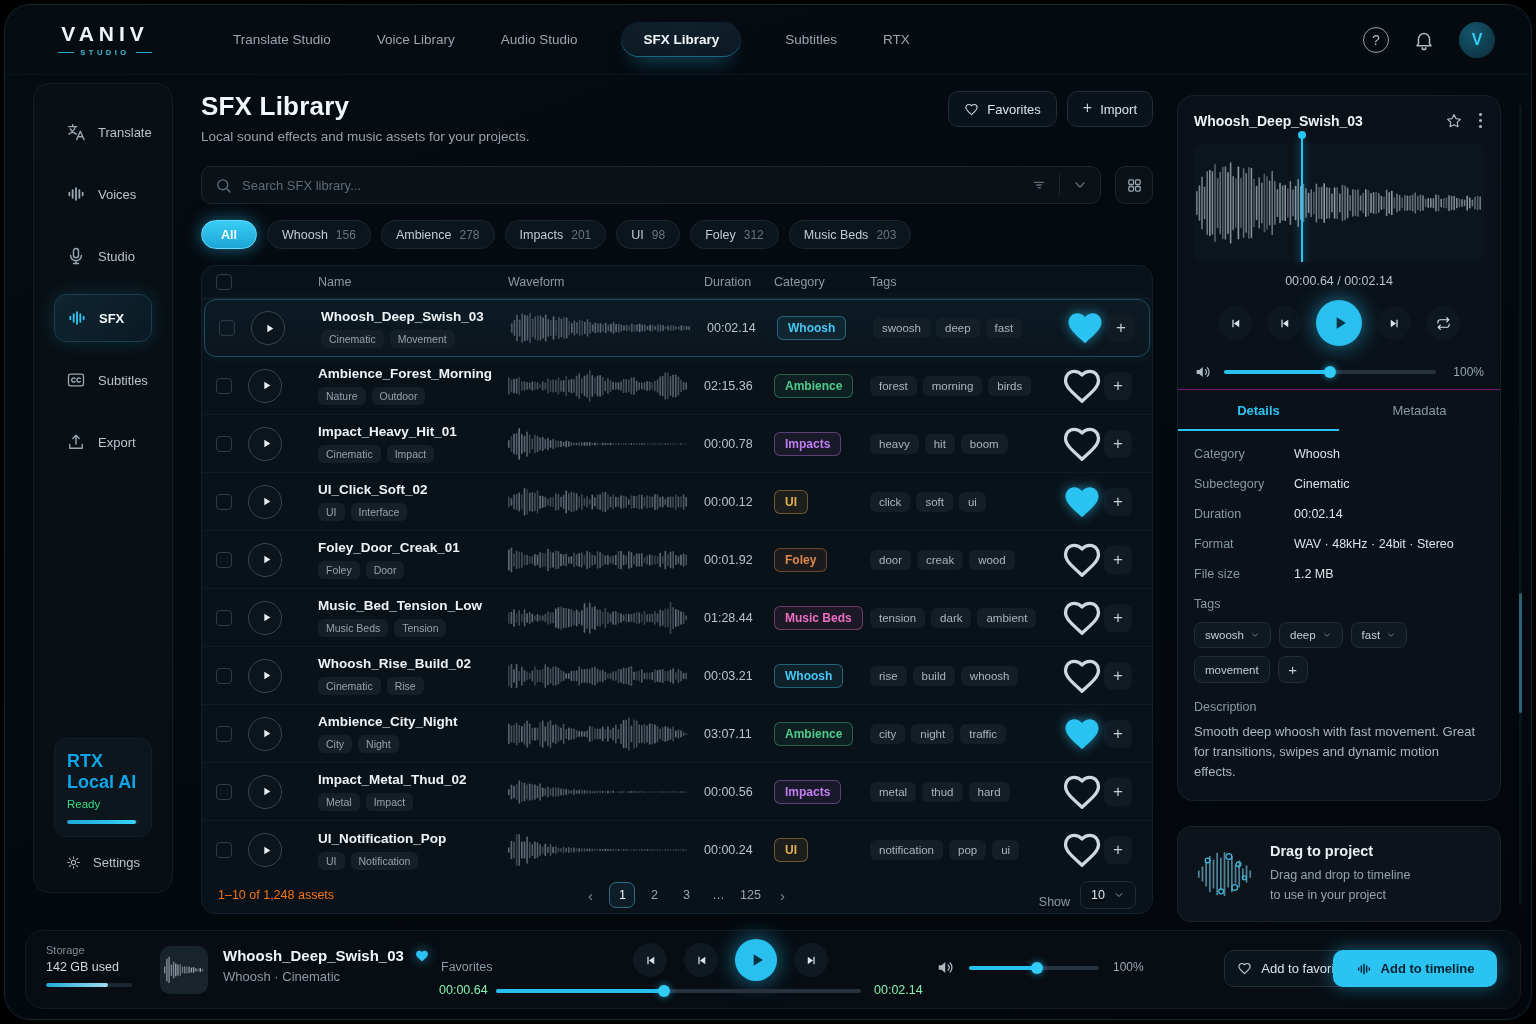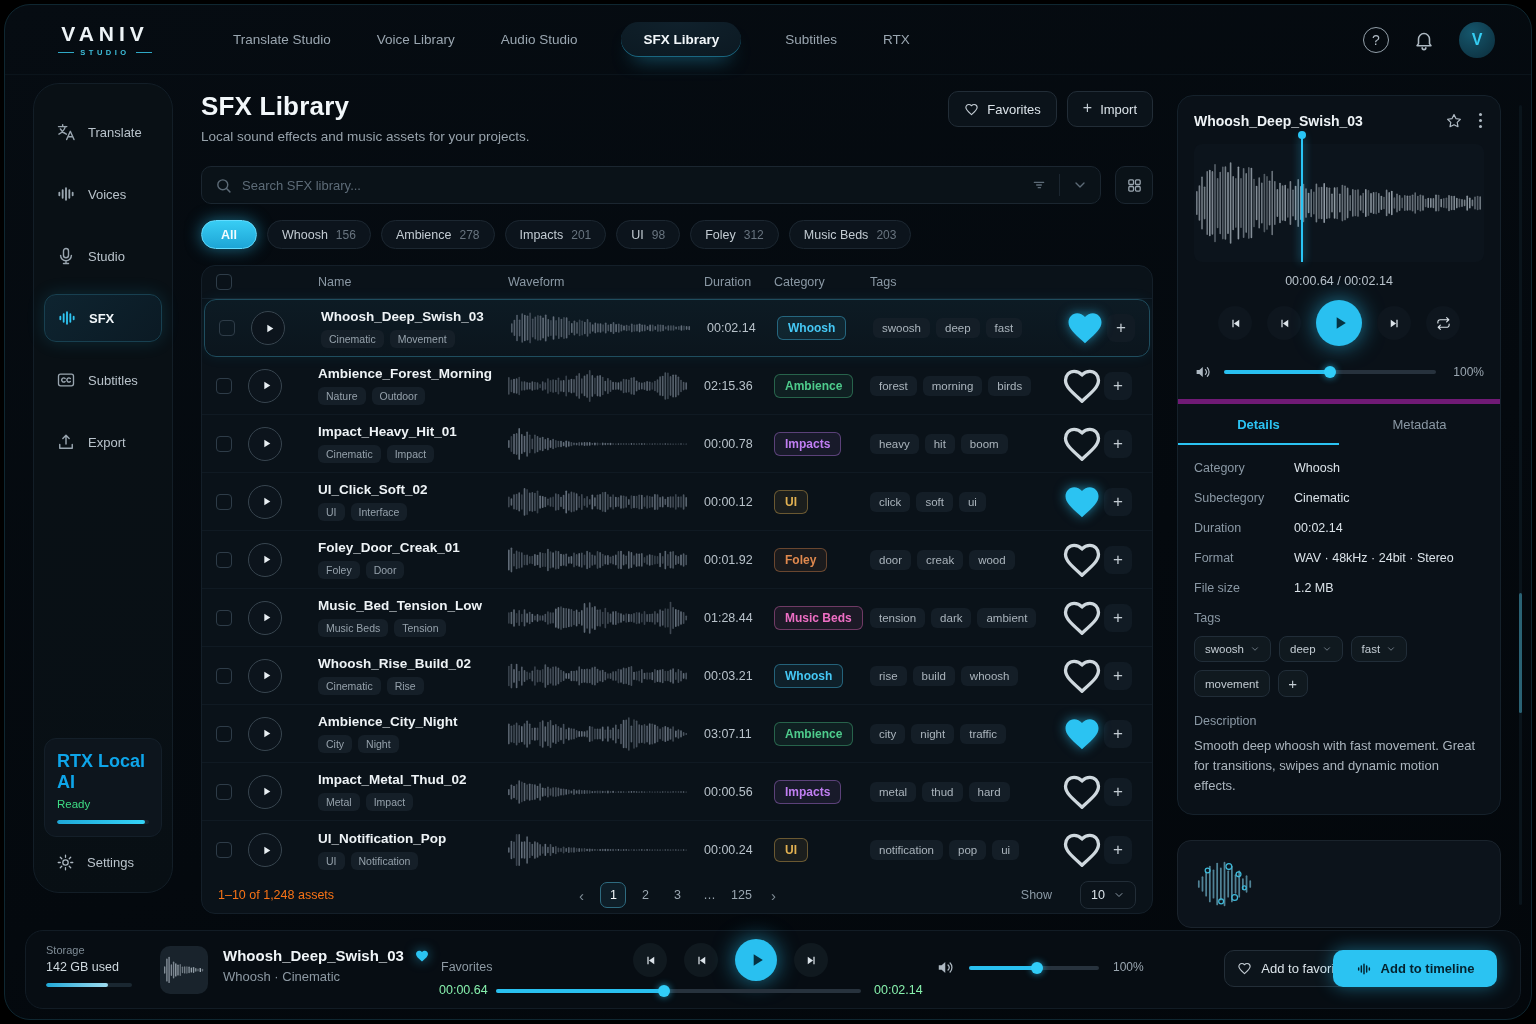--- a/index.html
+++ b/index.html
@@ -22,22 +22,22 @@
     background:radial-gradient(120% 160% at 50% 0%,#10212c 0%,#0a161e 100%);
     box-shadow:0 12px 20px -12px rgba(43,195,242,.55), inset 0 -1px 0 rgba(43,195,242,.45); }
   .top-right { margin-left:auto; display:flex; align-items:center; gap:24px; }
   .qmark { width:26px; height:26px; border:1.5px solid #93a0aa; border-radius:50%; color:#aeb9c2;
     display:flex; align-items:center; justify-content:center; font-size:14px; }
   .bell { width:22px; height:22px; color:#aeb9c2; }
   .avatar { width:36px; height:36px; border-radius:50%; display:flex; align-items:center; justify-content:center;
     background:radial-gradient(circle at 35% 30%,#15566c,#0c2c3a); color:#35cdf2; font-weight:700; font-size:16px; }
 
   
-  .sidebar { position:absolute; left:28px; top:78px; width:140px; height:810px; border-radius:26px;
-    background:#0a1117cc; border:1px solid #131e27; padding:24px 10px 14px; display:flex; flex-direction:column; }
+  .sidebar { position:absolute; left:28px; top:78px; width:140px; height:810px; border-radius:16px;
+    background:#0a1117cc; border:1px solid #131e27; padding:24px 20px 14px; display:flex; flex-direction:column; }
   .side-item { display:flex; align-items:center; gap:12px; height:48px; margin-bottom:14px; padding:0 12px;
     border-radius:12px; color:#aeb9c2; cursor:pointer; }
   .side-item .icon { width:20px; height:20px; color:#9aa6b0; flex:0 0 auto; }
   .side-item .lbl { font-size:13px; color:#b9c3cb; }
   .side-item.active { background:linear-gradient(135deg,#0e2430,#0b1a24); border:1px solid #184050;
     box-shadow:0 0 18px rgba(43,195,242,.15); }
   .side-item.active .icon { color:#2fc5f2; }
   .side-item.active .lbl { color:#f2f7fa; font-weight:700; }
   .rtx-card { margin-top:auto; background:#0d151d; border:1px solid #141f29; border-radius:12px; padding:12px; }
   .rtx-title { color:#0ea5e9; font-size:18px; font-weight:700; }
@@ -107,21 +107,21 @@
   .addbtn { width:28px; height:28px; border-radius:8px; background:#111b24; color:#c3ccd3; font-size:17px;
     display:flex; align-items:center; justify-content:center; cursor:pointer; }
 
   .pager-row { height:30px; display:flex; align-items:center; padding:0 16px 6px; margin-top:4px; }
   .pg-summary { color:#f97316; font-size:12.5px; }
   .pager { display:flex; align-items:center; gap:6px; margin:0 auto; }
   .pg { min-width:26px; height:26px; border-radius:7px; display:flex; align-items:center; justify-content:center;
     color:#9aa6b0; font-size:12.5px; cursor:pointer; }
   .pg.current { border:1px solid #2e6b80; background:#0e1e28; color:#f2f7fa; }
   .pg.arrow { color:#7f8c96; font-size:15px; }
-  .show-group { display:flex; align-items:center; gap:28px; }
+  .show-group { display:flex; align-items:flex-end; gap:10px;text-decoration:underline; }
   .show-lbl { color:#8a98a4; font-size:12.5px; }
   .show-sel { height:28px; display:flex; align-items:center; gap:8px; padding:0 10px; border:1px solid #222d37;
     border-radius:8px; color:#dbe3e9; font-size:12.5px; background:#0b131a; cursor:pointer; }
   .show-sel .icon { width:12px; height:12px; color:#8a98a4; }
 
   
   .rpanel { position:absolute; left:1172px; top:90px; width:324px; }
   .detail-card { background:#0a1118; border:1px solid #15212b; border-radius:16px; padding:15px 16px 18px; }
   .dc-head { display:flex; align-items:center; }
   .dc-title { color:#eef3f6; font-size:14px; font-weight:700; }
@@ -142,21 +142,21 @@
   .cbtn.big { width:46px; height:46px; background:#29c0f0; color:#053242;
     box-shadow:0 0 22px rgba(43,195,242,.6); }
   .cbtn.big .icon { width:20px; height:20px; margin-left:2px; }
   .vol-row { display:flex; align-items:center; gap:12px; margin-top:17px; }
   .vol-row .icon { width:18px; height:18px; color:#aeb9c2; }
   .slider { position:relative; flex:1; height:4px; border-radius:2px; background:#27323d; cursor:pointer; }
   .slider .fill { position:absolute; left:0; top:0; bottom:0; border-radius:2px; background:#29c0f0; }
   .slider .thumb { position:absolute; top:50%; width:12px; height:12px; border-radius:50%; background:#31cdf8;
     transform:translate(-50%,-50%); box-shadow:0 0 7px rgba(43,195,242,.7); }
   .vol-lbl { color:#9aa6b0; font-size:12px; width:36px; text-align:right; }
-  .dtabs { display:flex; margin:18px -16px 0; border-top:5px solid #701a75;justify-content:space-between; }
+  .dtabs { display:flex; margin:8px -16px 0; border-top:1px solid #701a75;justify-content:space-between; }
   .dtab { flex:1; text-align:center; padding:13px 0 11px; font-size:13px; color:#8a98a4; cursor:pointer;
     border-bottom:2px solid transparent; }
   .dtab.active { color:#2bc3f2; font-weight:700; border-bottom:2px solid #2bc3f2; }
   .fields { margin-top:16px; }
   .frow { display:flex; margin-bottom:16px; }
   .flabel { width:100px; color:#8a98a4; font-size:12.5px; flex:0 0 auto; }
   .fvalue { color:#dbe3e9; font-size:12.5px; }
   .tags-label { color:#8a98a4; font-size:12.5px; margin:2px 0 11px; }
   .dtag-row { display:flex; gap:8px; flex-wrap:wrap; }
   .dtag { display:flex; align-items:center; gap:6px; padding:6px 10px; background:#10191f; border:1px solid #212d38;
@@ -1753,20 +1753,27 @@
             <rect x="51.4" y="17" width="1.8" height="18" rx=".9" fill="#5d96ab" opacity=".85"></rect>
             <rect x="55.199999999999996" y="22" width="1.8" height="8" rx=".9" fill="#5d96ab" opacity=".85"></rect>
             <circle cx="34" cy="8" r="3" fill="none" stroke="#3fb9d9" stroke-width="1.3"></circle>
             <circle cx="44" cy="16" r="2.5" fill="none" stroke="#3fb9d9" stroke-width="1.3"></circle>
             <circle cx="12" cy="12" r="2.5" fill="none" stroke="#3fb9d9" stroke-width="1.3"></circle>
             <circle cx="40" cy="40" r="3" fill="none" stroke="#3fb9d9" stroke-width="1.3"></circle>
             <circle cx="26" cy="44" r="2.5" fill="none" stroke="#3fb9d9" stroke-width="1.3"></circle>
             <circle cx="50" cy="30" r="2" fill="none" stroke="#3fb9d9" stroke-width="1.3"></circle>
           </svg>
         </span>
+      <div class="drag-txt">
+        <div class="t1">Drag to project</div>
+        <div class="t2">
+          <span>Drag and drop to timeline</span><br>
+          <span>to use in your project</span>
+        </div>
+      </div>
     </div>
   </div>
 
   <div class="vscroll">
       <i></i>
     </div>
 
   <div class="bottombar">
     <div class="bb-abs" style="left:20px; top:13px;">
       <div class="storage-lbl">Storage</div>

